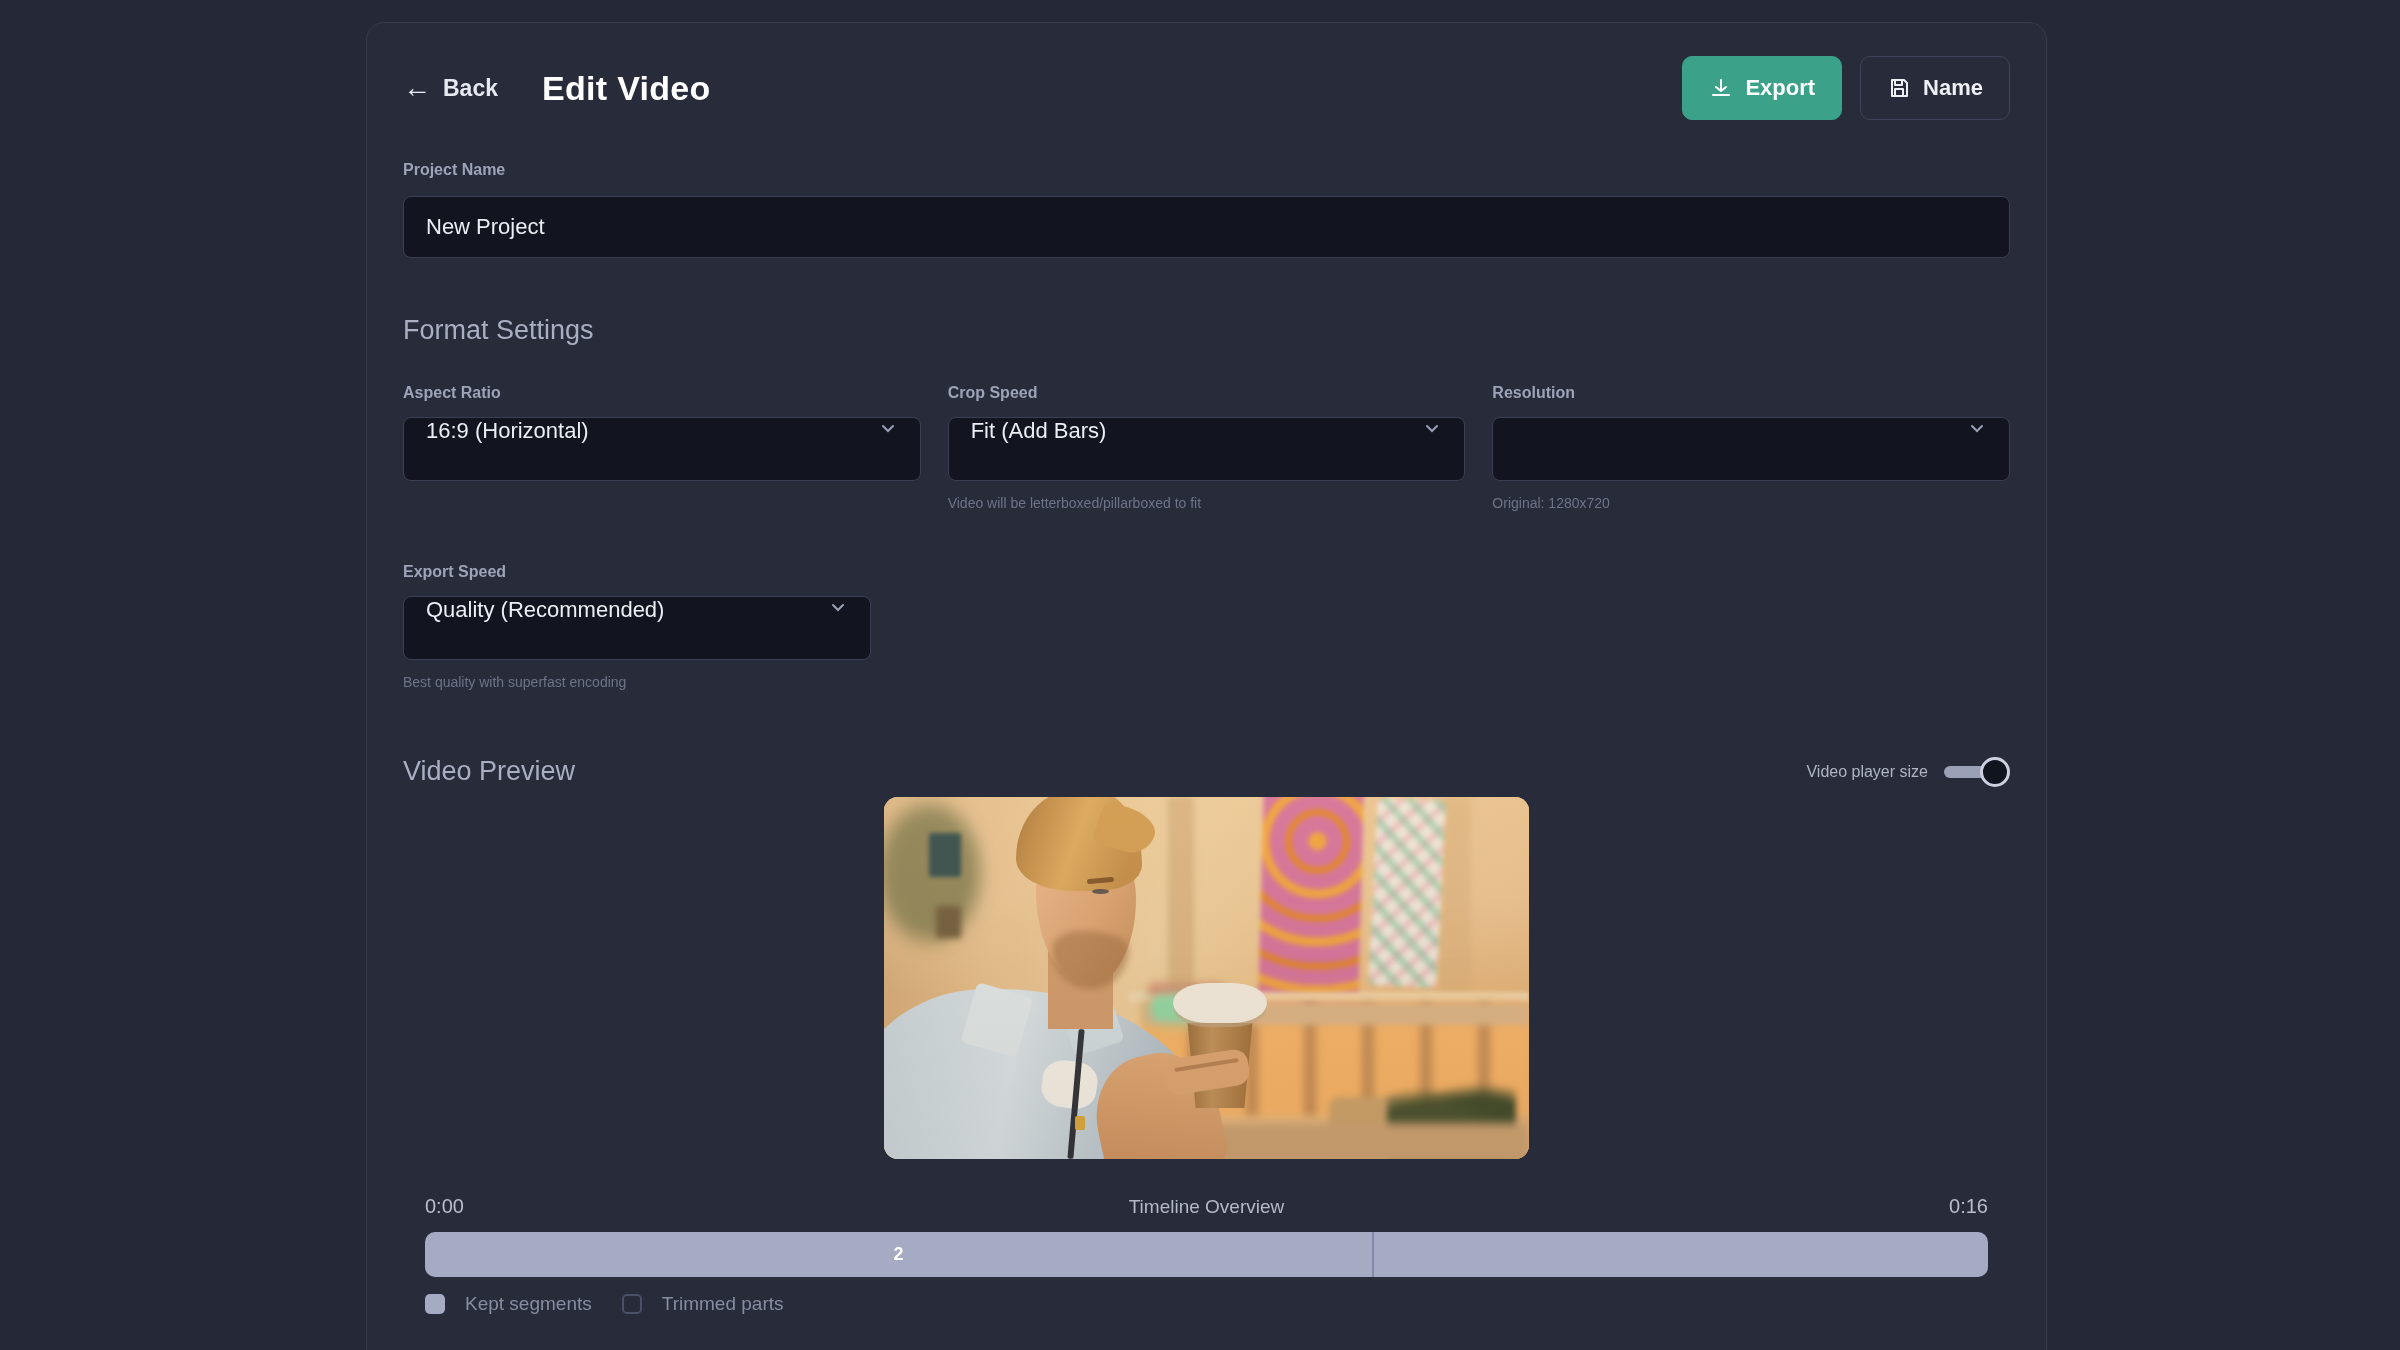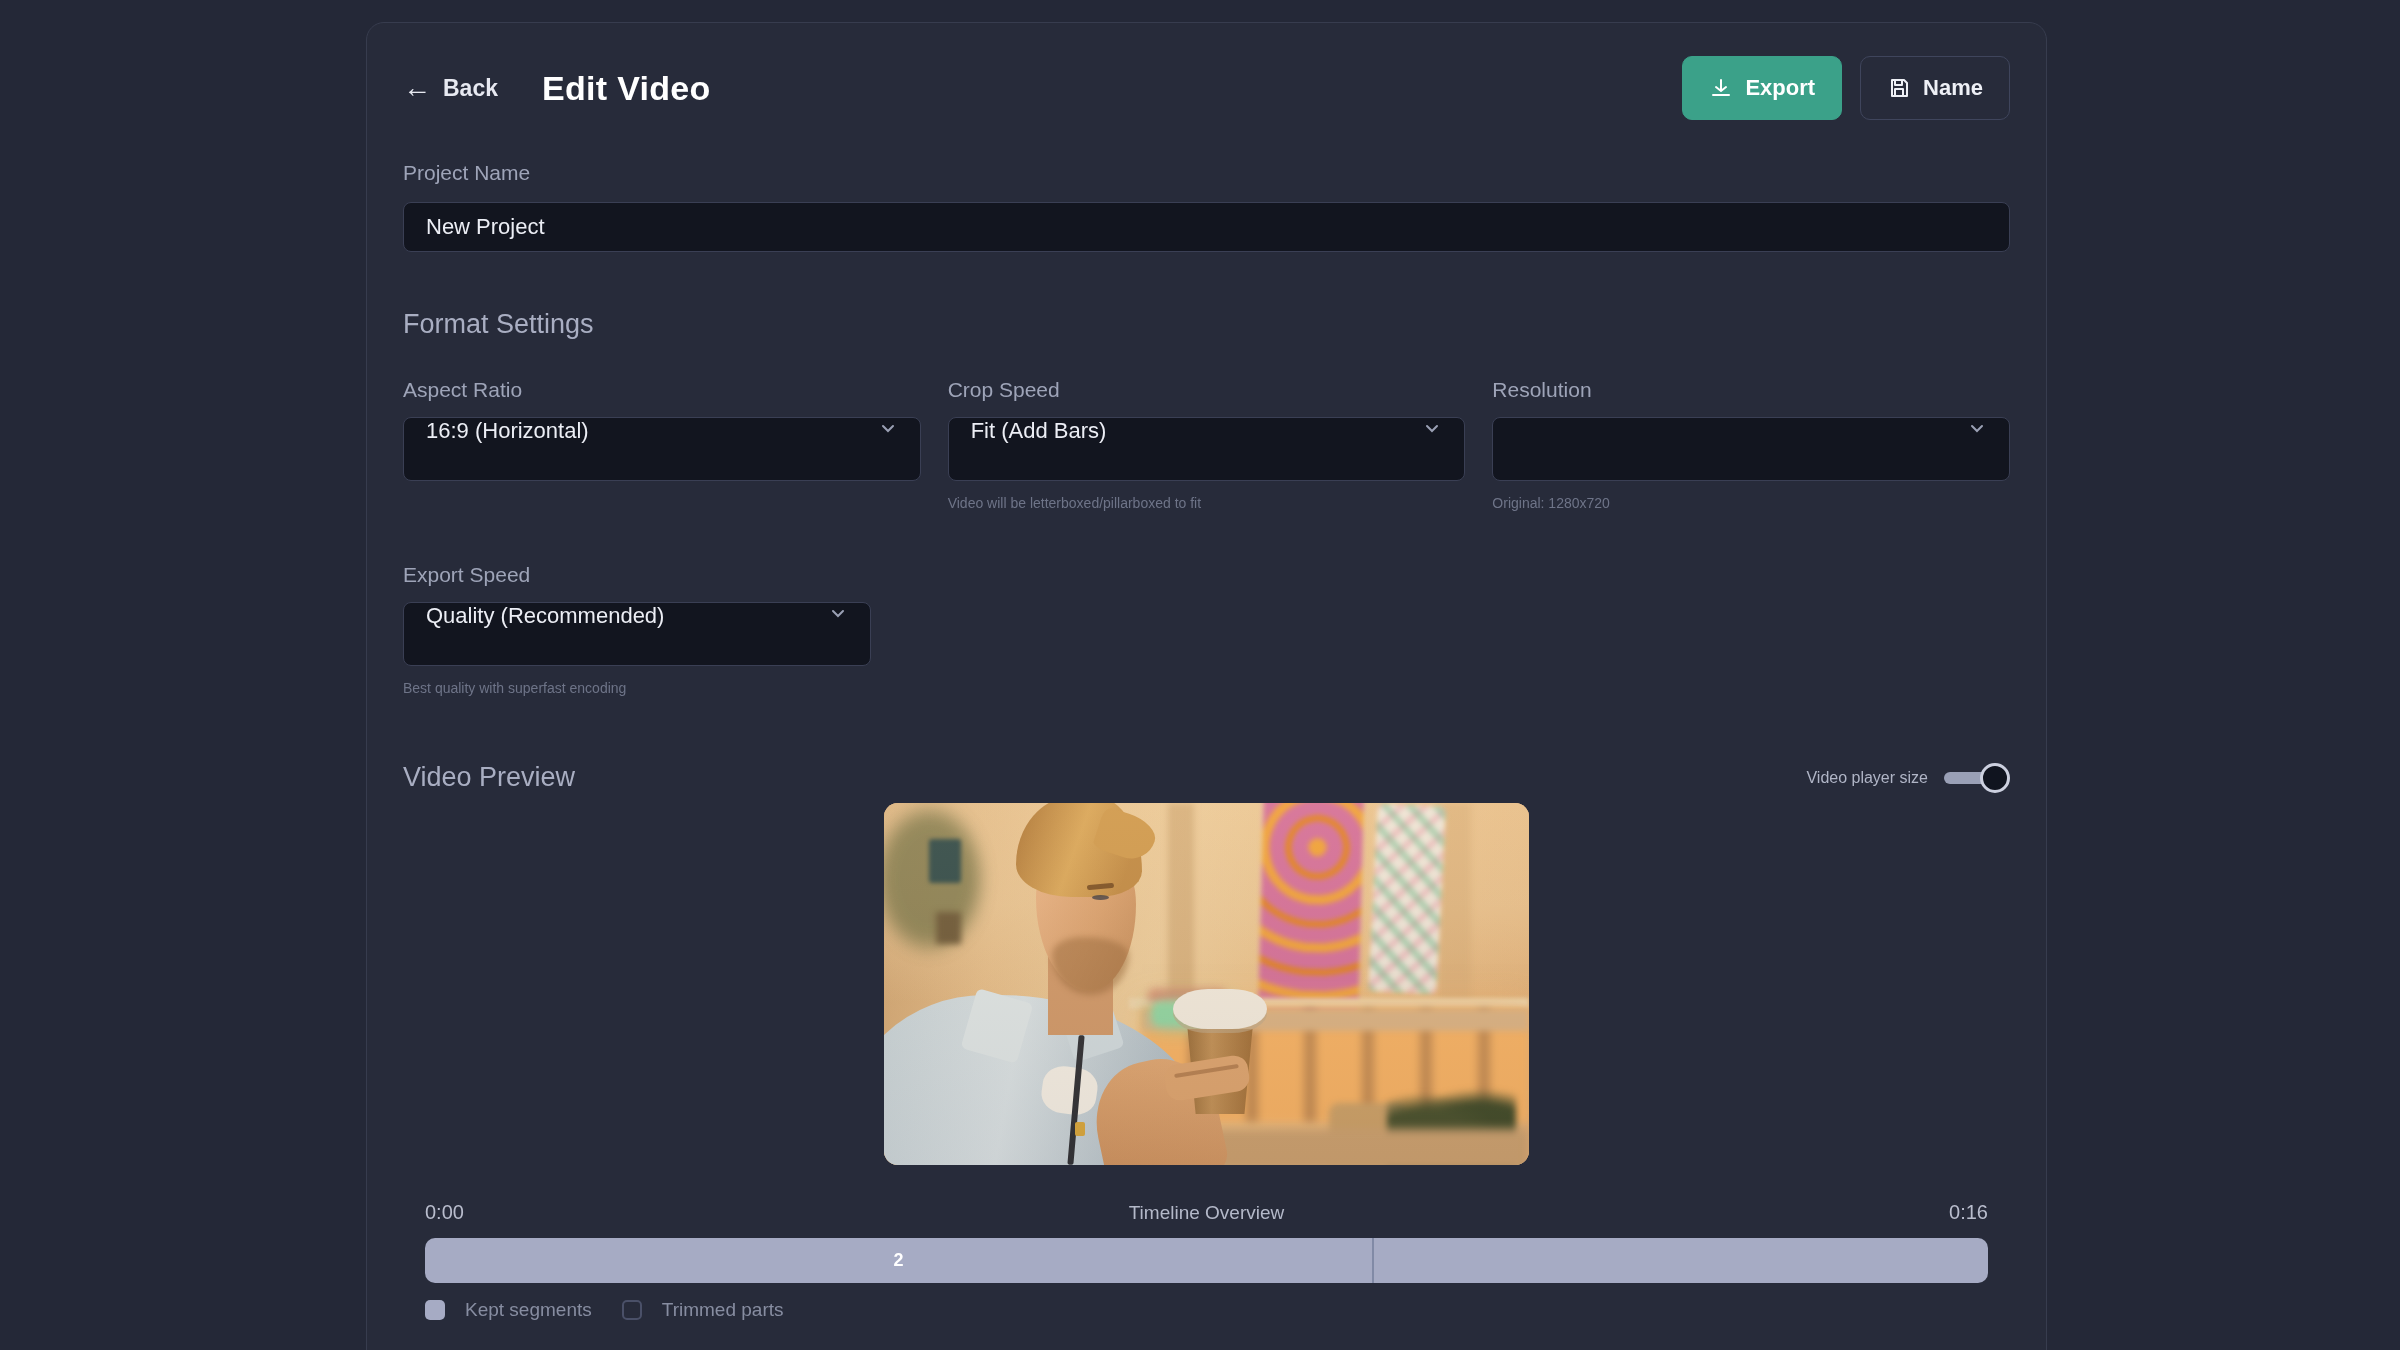--- a/index.html
+++ b/index.html
@@ -20,24 +20,24 @@
   .back-arrow { font-size:28px; color:#e7e9f1; line-height:1; }
   .back-label { font-size:23px; font-weight:700; color:#e7e9f1; }
   .page-title { font-size:34px; font-weight:800; margin-left:44px; color:#ffffff; letter-spacing:.3px; }
   .header-actions { margin-left:auto; display:flex; gap:18px; }
   .btn { display:flex; align-items:center; gap:12px; height:64px; border-radius:10px;
          font-size:22px; font-weight:700; padding:0 26px; cursor:pointer; }
   .btn-export { background:#3ba189; color:#ffffff; border:1px solid #3ba189; }
   .btn-ghost  { background:transparent; color:#eef0f6; border:1px solid #3f455c; }
   .btn svg { display:block; }
   
-  .field-label { font-size:21px; font-weight:400; color:#9ea4b8; }
+  .field-label { font-size:16px; font-weight:700; color:#9ea4b8; }
   .section-title { font-size:27px; font-weight:400; color:#a9aec2; }
   .text-input {
-    margin-top:17px; width:100%; height:50px; background:#12151f;
+    margin-top:17px; width:100%; height:62px; background:#12151f;
     border:1px solid #3a3f54; border-radius:8px; color:#eceef5;
     font-size:22px; padding:0 22px; font-family:"Liberation Sans", sans-serif;
   }
   .project-label { margin-top:41px; }
   .fs-title { margin-top:57px; }
   .grid-3 { display:grid; grid-template-columns:repeat(3, 1fr); column-gap:27px; margin-top:38px; }
   .select {
     margin-top:15px; height:64px; background:#12151f; border:1px solid #3a3f54;
     border-radius:8px; display:flex; align-items:flex-start; padding:0 22px;
     font-size:22px; color:#eceef5; cursor:pointer; justify-content:space-between;

